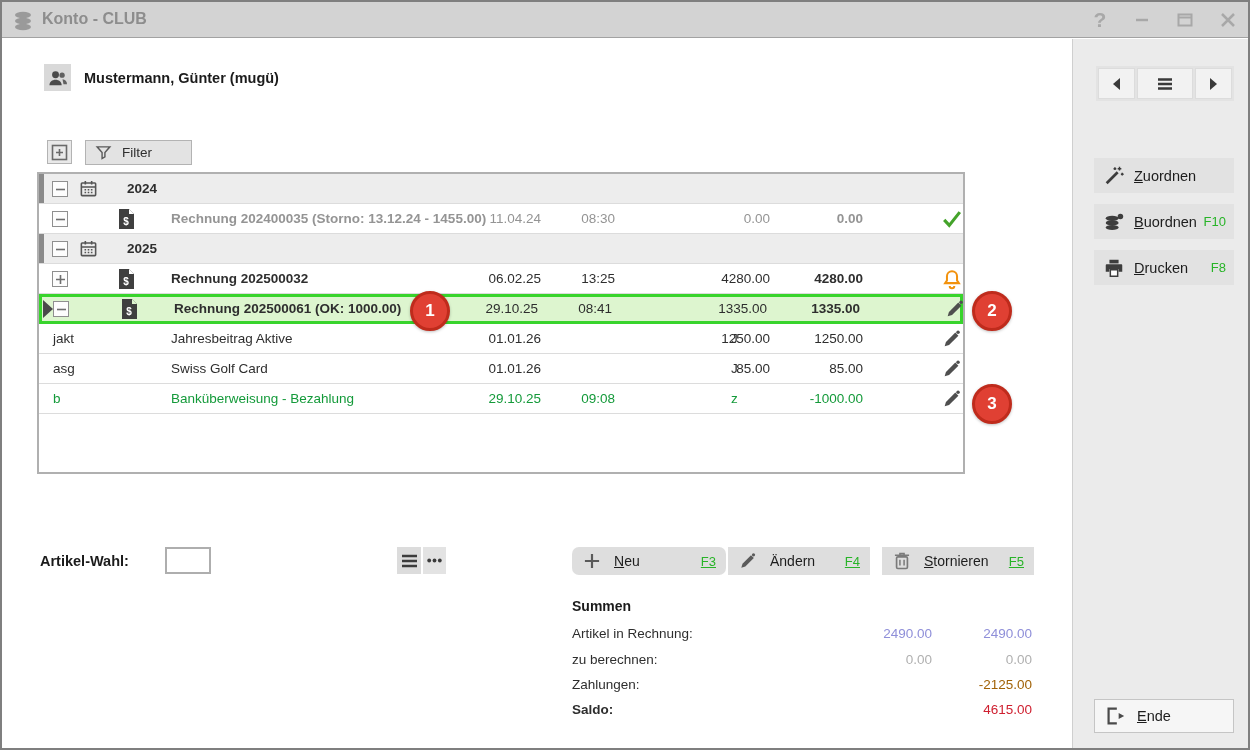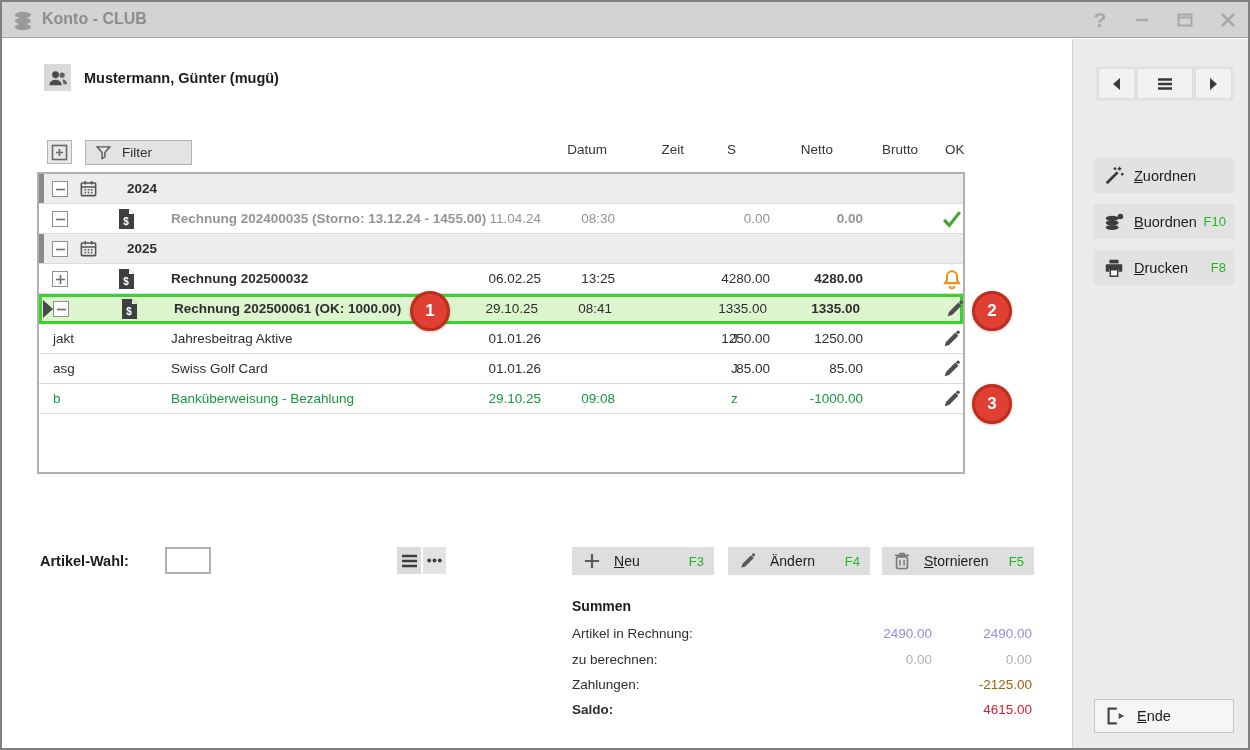--- a/index.html
+++ b/index.html
@@ -89,22 +89,22 @@
   
   .artikel-label { position:absolute; left:38px; top:551px; font-size:14.5px; font-weight:bold; color:#1b1b1b; }
   .artikel-input { position:absolute; left:163px; top:545px; width:46px; height:27px; border:2px solid #aeaeae; background:#ffffff; font-size:13px; padding:0 4px; outline:none; }
   .mini-btn { position:absolute; top:545px; height:27px; background:#dcdcdc; display:flex; align-items:center; justify-content:center; color:#3c3c3c; cursor:pointer; }
   .mini-menu { left:395px; width:24px; }
   .mini-dots { left:421px; width:23px; background:#e3e3e3; }
 
   .action-btn { position:absolute; top:545px; height:28px; background:#dedede; display:flex; align-items:center; cursor:pointer; }
   .action-btn .a-icon { width:20px; height:20px; margin-left:10px; color:#5a5a5a; flex:0 0 auto; }
   .action-btn .a-label { margin-left:12px; font-size:14px; color:#1d1d1d; }
-  .action-btn .a-key { margin-left:auto; margin-right:10px; font-size:13px; color:#28b428; }
-  .btn-neu { left:570px; width:142px; }
+  .action-btn .a-key { margin-left:auto; margin-right:10px; font-size:13px; color:#28b428;text-decoration:underline; }
+  .btn-neu { left:570px; width:154px;border-radius:7px; }
   .btn-aendern { left:726px; width:142px; }
   .btn-stornieren { left:880px; width:152px; }
 
   
   .sums-title { position:absolute; left:570px; top:596px; font-size:14px; font-weight:bold; color:#1b1b1b; }
   .sum-row { position:absolute; left:570px; width:460px; height:20px; font-size:13.5px; color:#2e2e2e; }
   .sum-row .s-lbl { position:absolute; left:0; }
   .sum-row .s-netto { position:absolute; right:100px; }
   .sum-row .s-brutto { position:absolute; right:0; }
   .sum-1 { top:624px; } .sum-2 { top:650px; } .sum-3 { top:675px; } .sum-4 { top:700px; }
@@ -235,28 +235,20 @@
         <path d="M8.5 5v7M5 8.5h7"></path>
       </svg>
   </div>
   <div class="filter-btn">
     <svg viewBox="0 0 24 24" fill="none" stroke="currentColor" stroke-width="2">
         <path d="M3 4h18l-7 8v6l-4 2.5V12z"></path>
       </svg>
     <span>Filter</span>
   </div>
 
-  <div class="col-headers">
-    <span class="h-datum">Datum</span>
-    <span class="h-zeit">Zeit</span>
-    <span class="h-s">S</span>
-    <span class="h-netto">Netto</span>
-    <span class="h-brutto">Brutto</span>
-    <span class="h-ok">OK</span>
-  </div>
 
   <div class="grid">
 
     <div class="row group">
       <span class="group-bar"></span>
       <span class="expand-box">
         <svg width="9" height="9" viewBox="0 0 9 9">
             <path d="M0 4.5h9" stroke="currentColor" stroke-width="1.6"></path>
           </svg>
       </span>

